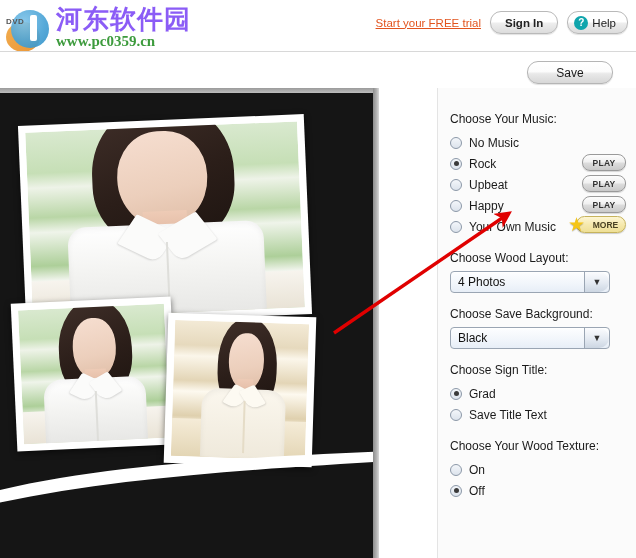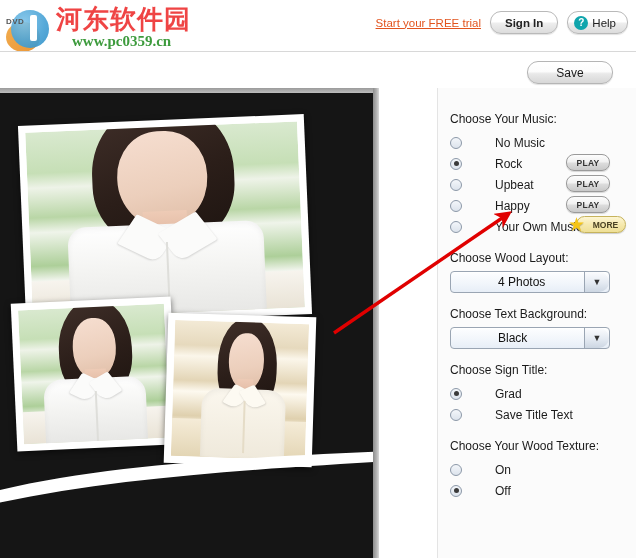--- a/index.html
+++ b/index.html
@@ -32,26 +32,26 @@
   .brand-mark .bar{
     position:absolute;left:26px;top:11px;width:7px;height:26px;background:#fff;border-radius:2px;
   }
   .brand-mark .dvd{
     position:absolute;left:2px;top:13px;font-size:8px;font-weight:bold;color:#555;
     letter-spacing:.5px;
   }
   .brand-text{margin-left:2px;}
   .brand-cn{
     font-family:"DejaVu Sans","Liberation Sans",sans-serif;
-    font-size:26px;font-weight:bold;color:#ef4444;line-height:26px;letter-spacing:1px;
+    font-size:26px;font-weight:bold;color:#8b5cf6;line-height:26px;letter-spacing:1px;
     text-shadow:0 1px 0 rgba(255,255,255,.7);
   }
   .brand-url{
     font-family:"Liberation Serif","DejaVu Serif",serif;
-    font-size:15px;font-weight:bold;color:#3d9b3d;line-height:16px;margin-top:1px;margin-left:16px;
+    font-size:15px;font-weight:bold;color:#3d9b3d;line-height:16px;margin-top:1px;
   }
 
   .header-right{position:absolute;right:8px;top:11px;display:flex;align-items:center;gap:9px;}
   .trial-link{
     font-size:11.5px;color:#e2541e;text-decoration:underline;cursor:pointer;
     white-space:nowrap;
   }
   .pill{
     display:inline-flex;align-items:center;justify-content:center;
     height:21px;padding:0 14px;border-radius:11px;
@@ -158,35 +158,35 @@
     position:absolute;left:437px;top:88px;width:199px;height:470px;
     background:#fbfbfb;border-left:1px solid #e4e4e4;
     box-sizing:border-box;
   }
   .panel-inner{position:absolute;left:12px;top:24px;width:180px;}
   .group{margin-bottom:14px;position:relative;}
   .group-label{
     font-size:12px;color:#1b1b1b;margin-bottom:6px;white-space:nowrap;
   }
   .opt-row{
-    display:flex;align-items:center;height:21px;position:relative;gap:26px;
+    display:flex;align-items:center;height:21px;position:relative;
   }
   .radio{
     width:12px;height:12px;border-radius:50%;flex:0 0 auto;
     background:linear-gradient(180deg,#f3f6fa 0%,#dce3ec 100%);
     border:1px solid #8c98a8;box-sizing:border-box;
     display:inline-flex;align-items:center;justify-content:center;
     cursor:pointer;
   }
   .radio .dot{width:5px;height:5px;border-radius:50%;background:#3a3a3a;display:none;}
   .radio.checked .dot{display:block;}
   .opt-label{font-size:12px;color:#1b1b1b;margin-left:7px;white-space:nowrap;}
 
   .play-btn{
-    position:absolute;right:20px;top:1px;
+    position:absolute;right:4px;top:1px;
     width:42px;height:15px;border-radius:8px;
     border:1px solid #9a9a9a;
     background:linear-gradient(180deg,#fdfdfd 0%,#f0f0f0 48%,#dddddd 52%,#c9c9c9 100%);
     font-size:8.5px;font-weight:bold;color:#333;
     display:inline-flex;align-items:center;justify-content:center;
     cursor:pointer;box-shadow:0 1px 1px rgba(0,0,0,.15);letter-spacing:.3px;
   }
   .more-btn{
     position:absolute;right:4px;top:0px;
     width:50px;height:17px;border-radius:9px;
@@ -202,21 +202,20 @@
     color:#f5c518;font-size:19px;line-height:19px;
     text-shadow:0 1px 1px rgba(0,0,0,.25);
   }
 
   .select{
     position:relative;width:160px;height:22px;
     border:1px solid #9aa5b3;border-radius:4px;box-sizing:border-box;
     background:linear-gradient(180deg,#fdfeff 0%,#f2f6fb 55%,#e7eef7 100%);
     display:flex;align-items:center;cursor:pointer;
     box-shadow:inset 0 1px 1px rgba(255,255,255,.9);
-    padding-left:40px;
   }
   .select .sel-val{
     font-size:12px;color:#111;padding-left:7px;flex:1;white-space:nowrap;overflow:hidden;
   }
   .select .sel-arrow{
     width:24px;height:20px;border-left:1px solid #9aa5b3;
     border-radius:0 10px 10px 0;
     background:linear-gradient(180deg,#fbfcfe 0%,#e4eaf2 55%,#ccd6e2 100%);
     display:flex;align-items:center;justify-content:center;
     font-size:9px;color:#333;
@@ -361,21 +360,21 @@
 
       <div class="group">
         <div class="group-label">Choose Wood Layout:</div>
         <div class="select">
           <span class="sel-val">4 Photos</span>
           <span class="sel-arrow">▼</span>
         </div>
       </div>
 
       <div class="group">
-        <div class="group-label">Choose Text Background:</div>
+        <div class="group-label">Choose Save Background:</div>
         <div class="select">
           <span class="sel-val">Black</span>
           <span class="sel-arrow">▼</span>
         </div>
       </div>
 
       <div class="group">
         <div class="group-label">Choose Sign Title:</div>
         <div class="opt-row">
           <span class="radio checked">

